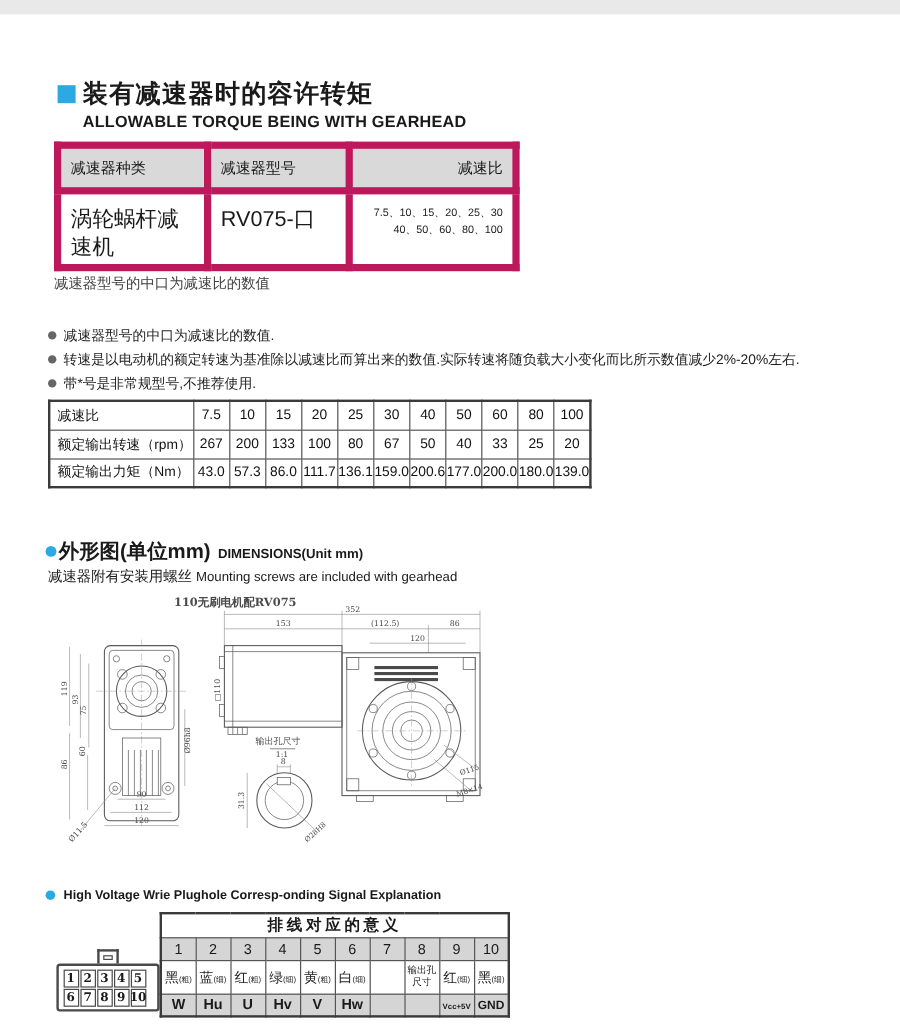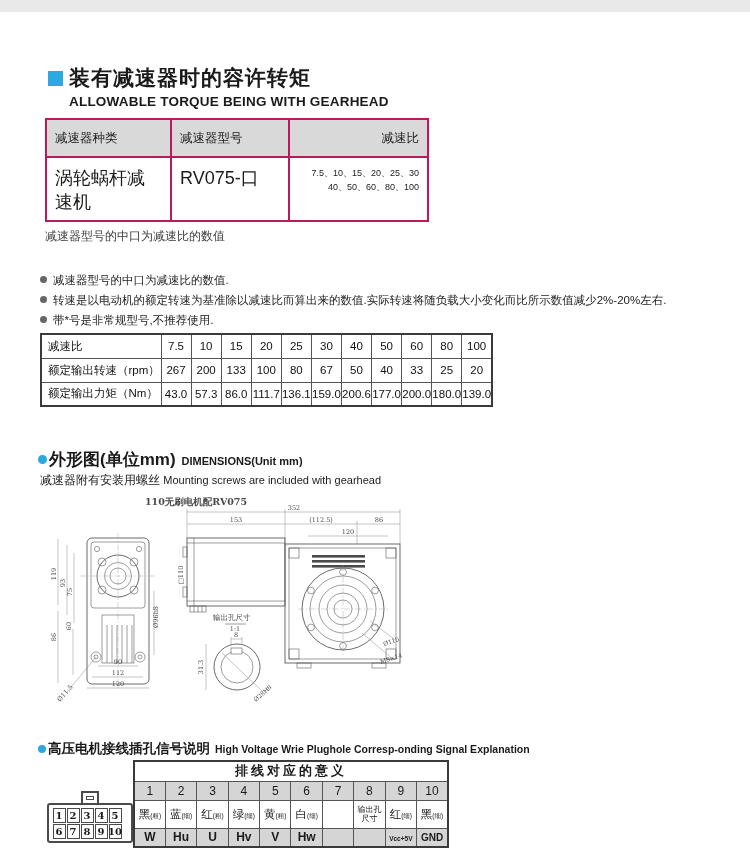--- a/index.html
+++ b/index.html
@@ -8,21 +8,21 @@
 
   
   .title-block { position:absolute; left:48px; top:52px; }
   .title-row { display:flex; align-items:center; }
   .blue-square { width:15px; height:15px; background:#2BA9E0; margin-right:6px; }
   .title-cn { font-size:21px; font-weight:bold; letter-spacing:1px; }
   .title-en { font-size:13.5px; font-weight:bold; margin-left:21px; margin-top:2px; letter-spacing:0.2px; }
 
   
   .tbl1 { position:absolute; left:45px; top:106px; width:382px; border-collapse:collapse; table-layout:fixed; }
-  .tbl1 th, .tbl1 td { border:2px solid #be185d; font-weight:normal; }
+  .tbl1 th, .tbl1 td { border:6px solid #be185d; font-weight:normal; }
   .tbl1 { border:2px solid #3a3a3a; }
   .tbl1 th { background:#d9d9d9; height:38px; font-size:12.5px; text-align:left; padding:0 8px; }
   .tbl1 th.r { text-align:right; }
   .tbl1 td { background:#fff; height:64px; vertical-align:top; padding:8px 8px 0 8px; font-size:18px; }
   .tbl1 td.ratio { text-align:right; font-size:9px; line-height:1.5; color:#222; padding-top:9px; }
 
   .tbl1-note { position:absolute; left:45px; top:216px; font-size:12px; color:#404040; }
 
   
   .notes { position:absolute; left:40px; top:261px; width:680px; }
@@ -57,21 +57,21 @@
 
   
   .connector { position:absolute; left:47px; top:779px; width:86px; }
   .conn-tab { width:18px; height:12px; border:2px solid #4a4a4a; border-bottom:none; margin:0 auto; display:flex; align-items:center; justify-content:center; }
   .conn-tab-inner { width:8px; height:4px; border:1px solid #4a4a4a; }
   .conn-body { border:2px solid #4a4a4a; border-radius:3px; background:#fff; padding:2px 3px; }
   .conn-row { display:flex; }
   .conn-cell { width:13px; height:15px; border:1.5px solid #4a4a4a; margin:0.5px; display:flex; align-items:center; justify-content:center; font-size:10px; font-weight:bold; font-family:"DejaVu Serif", serif; }
 
   
-  .tbl3 { position:absolute; left:133px; top:748px; width:316px; border-collapse:collapse; table-layout:fixed; border:2px solid #3a3a3a; }
+  .tbl3 { position:absolute; left:133px; top:748px; width:292px; border-collapse:collapse; table-layout:fixed; border:2px solid #3a3a3a; }
   .tbl3 td { border:1px solid #555; text-align:center; vertical-align:middle; }
   .tbl3 .t-title { height:20px; font-size:13px; letter-spacing:3px; background:#fff; font-weight:bold; }
   .tbl3 .t-pin { height:19px; background:#d5d5d5; font-size:12px; }
   .tbl3 .t-color { height:28px; background:#fff; font-size:11.5px; }
   .tbl3 .t-color .c-sub { font-size:6.5px; }
   .tbl3 .t-color .c-mesh { font-size:8px; line-height:1.15; display:inline-block; width:24px; white-space:normal; }
   .tbl3 .t-sig { height:19px; background:#d5d5d5; font-size:12px; font-weight:bold; }
   .tbl3 .t-sig .sig-small { font-size:6.5px; }
   .tbl3 .t-sig .sig-gnd { font-size:10px; }
 </style>
@@ -328,21 +328,20 @@
         <line class="dline" x1="172" y1="158" x2="212" y2="196"></line>
         <text transform="rotate(-42 214 204)" x="206" y="201" font-size="6">Ø28H8</text>
         <line class="dline" x1="156" y1="149" x2="156" y2="195"></line>
         <text transform="rotate(-90 153 172)" x="153" y="172" font-size="6.5" text-anchor="middle">31.3</text>
       </g>
     </svg>
   </div>
 
   <div class="wire-header">
     <div class="blue-dot" style="width:8px;height:8px;"></div>
-    <div class="wire-title-cn">高压电机接线插孔信号说明</div>
     <div class="wire-title-en">High Voltage Wrie Plughole Corresp-onding Signal Explanation</div>
   </div>
 
   <div class="connector">
     <div class="conn-tab">
         <div class="conn-tab-inner"></div>
       </div>
     <div class="conn-body">
       <div class="conn-row">
         <div class="conn-cell">1</div>

